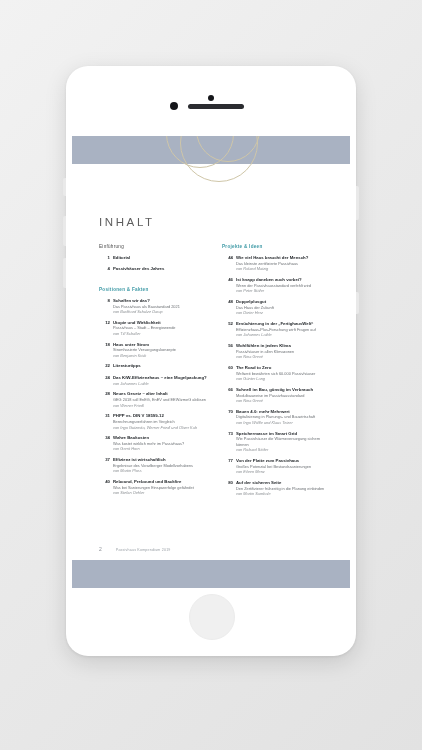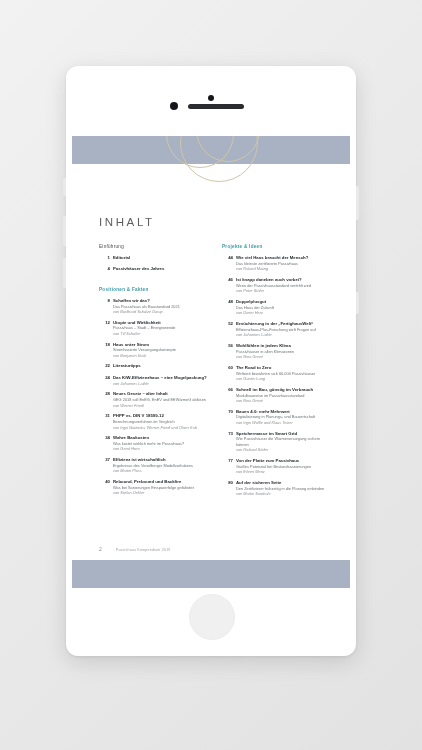--- a/index.html
+++ b/index.html
@@ -16,21 +16,21 @@
   }
 
   
   #phone-mockup {
     position: absolute;
     left: 66px;
     top: 66px;
     width: 290px;
     height: 590px;
     background: #ffffff;
-    border-radius: 12px;
+    border-radius: 22px;
     box-shadow: 0 6px 22px rgba(0,0,0,0.13), 0 1px 3px rgba(0,0,0,0.08);
   }
   .side-btn {
     position: absolute;
     background: #e9e9e9;
     border-radius: 2px;
   }
   .btn-left-mute  { left: -3px; top: 112px;  width: 3px; height: 18px; border-radius: 2px 0 0 2px; }
   .btn-left-up    { left: -3px; top: 150px;  width: 3px; height: 30px; border-radius: 2px 0 0 2px; }
   .btn-left-down  { left: -3px; top: 192px;  width: 3px; height: 30px; border-radius: 2px 0 0 2px; }

